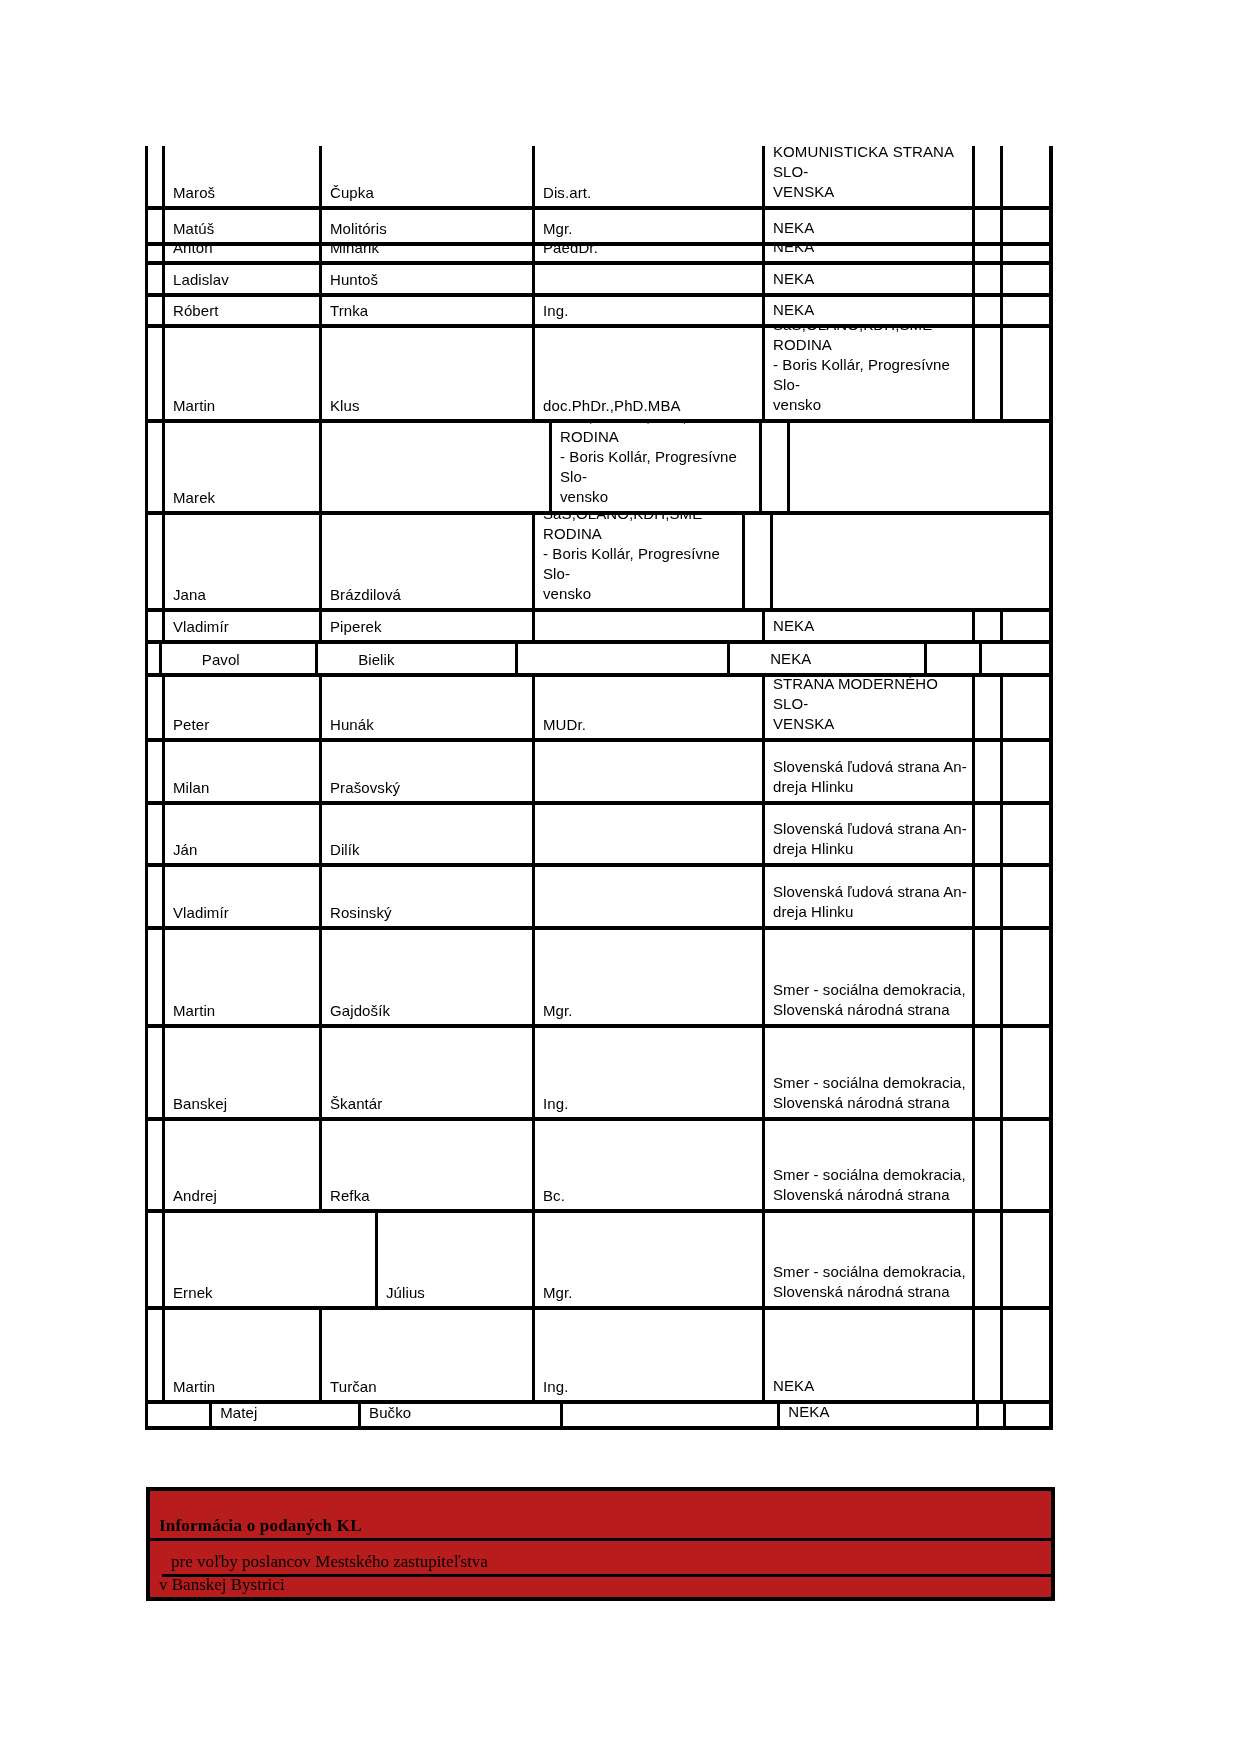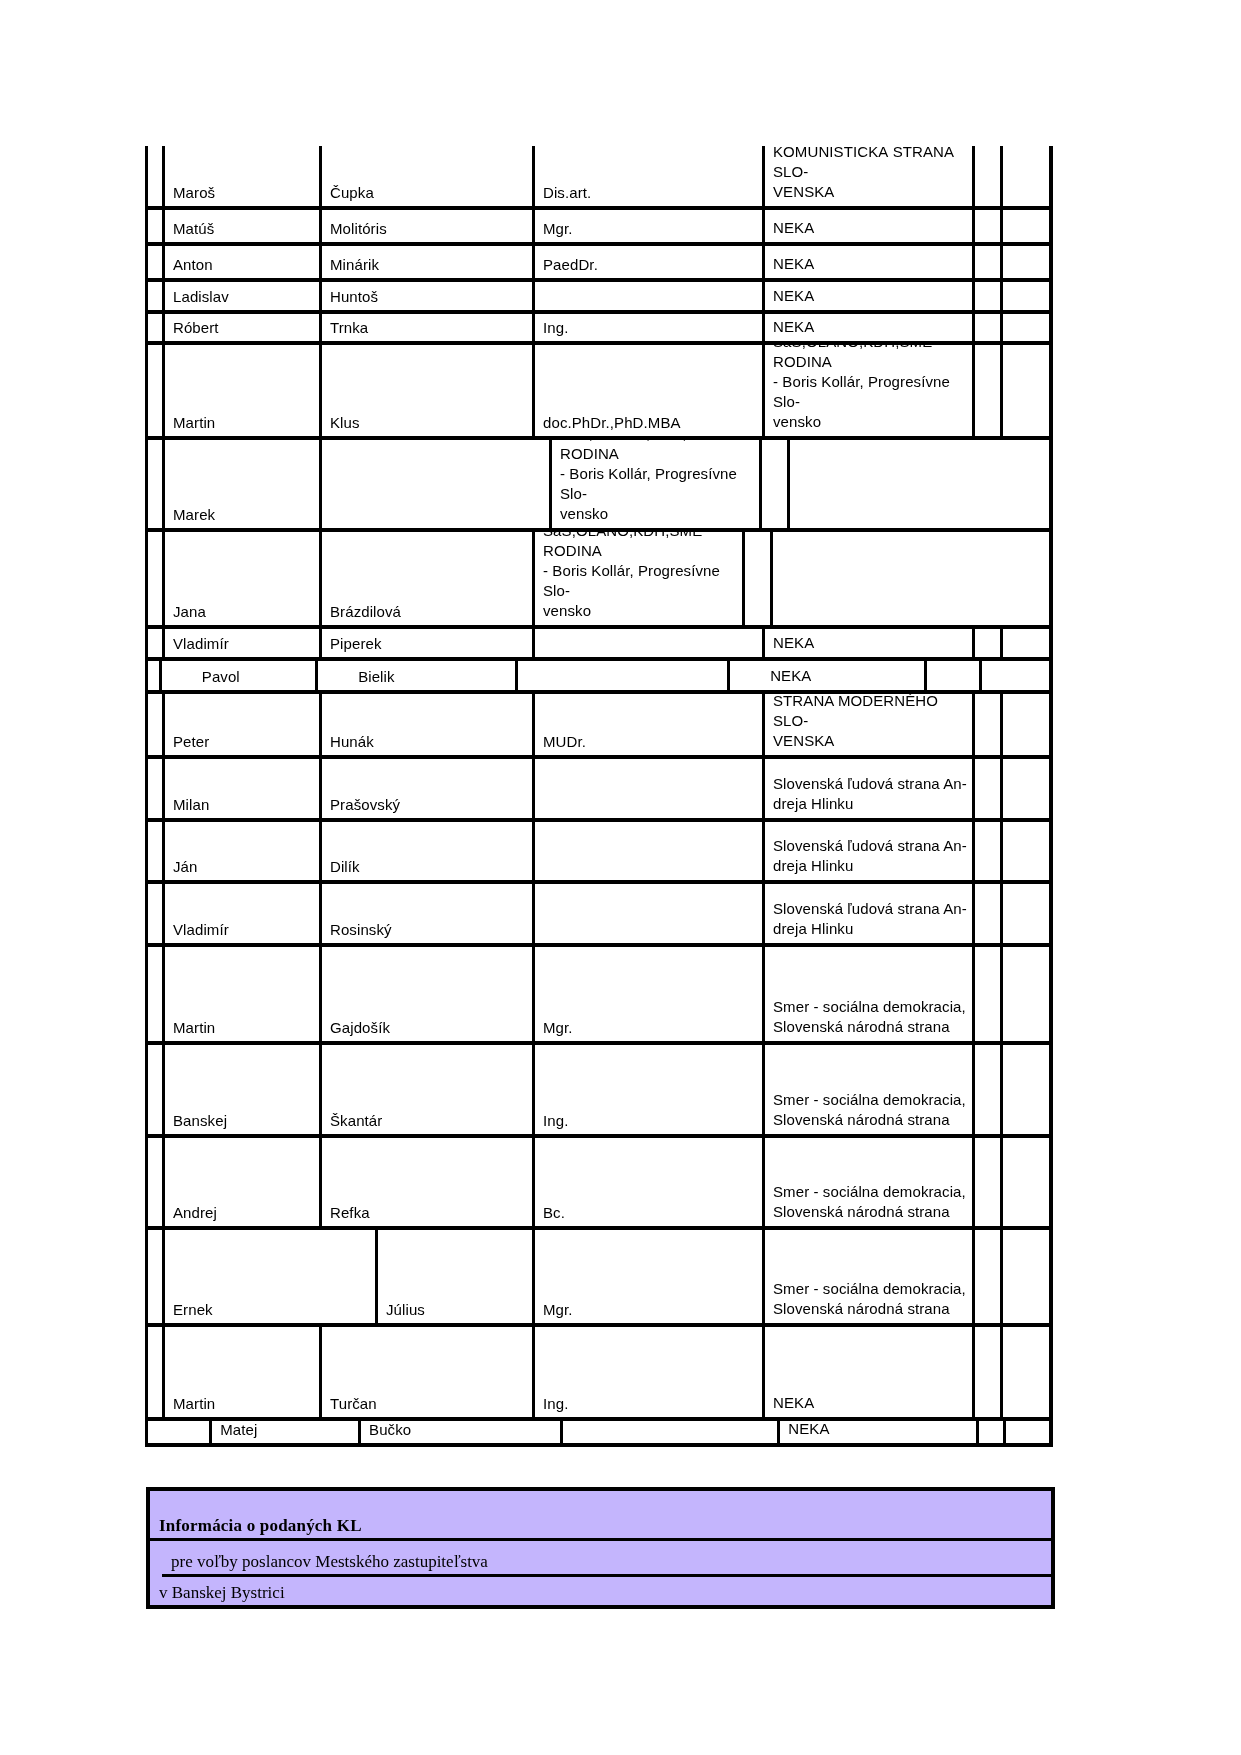--- a/index.html
+++ b/index.html
@@ -55,35 +55,35 @@
     line-height: 20px;
   }
 
   
   .info-box {
     position: absolute;
     left: 146px;
     top: 1487px;
     width: 901px;
     border: 4px solid #000;
-    background: #c4b5fd;
+    background: #b91c1c;
     font-family: "Liberation Serif", serif;
   }
   .info-row {
     box-sizing: border-box;
     display: flex;
     align-items: flex-end;
     padding: 2px 6px 2px 9px;
     font-size: 17px;
     border-bottom: 3px solid #000;
   }
   .info-row:last-child { border-bottom: none; }
   .info-heading { height: 50px; font-weight: bold; letter-spacing: 0.2px; }
   .info-line2   { height: 36px; margin-left: 12px; }
-  .info-line3   { height: 28px; font-family: Liberation Serif, serif; }
+  .info-line3   { height: 20px; font-family: Liberation Serif, serif; }
 </style>
 </head>
 <body>
 
 <div class="page">
 
   <div class="candidates-table" id="candidates-table">
       <div class="trow" style="height: 64px;">
       <div class="cell c-marker"></div>
       <div class="cell c-first">
@@ -112,21 +112,21 @@
       </div>
       <div class="cell c-title">
         <span>Mgr.</span>
       </div>
       <div class="cell c-party">
         <span>NEKA</span>
       </div>
       <div class="cell c-extra1"></div>
       <div class="cell c-extra2"></div>
     </div>
-      <div class="trow" style="height: 36px;">
+      <div class="trow" style="height: 19px;">
       <div class="cell c-marker"></div>
       <div class="cell c-first">
         <span>Anton</span>
       </div>
       <div class="cell c-last">
         <span>Minárik</span>
       </div>
       <div class="cell c-title">
         <span>PaedDr.</span>
       </div>

